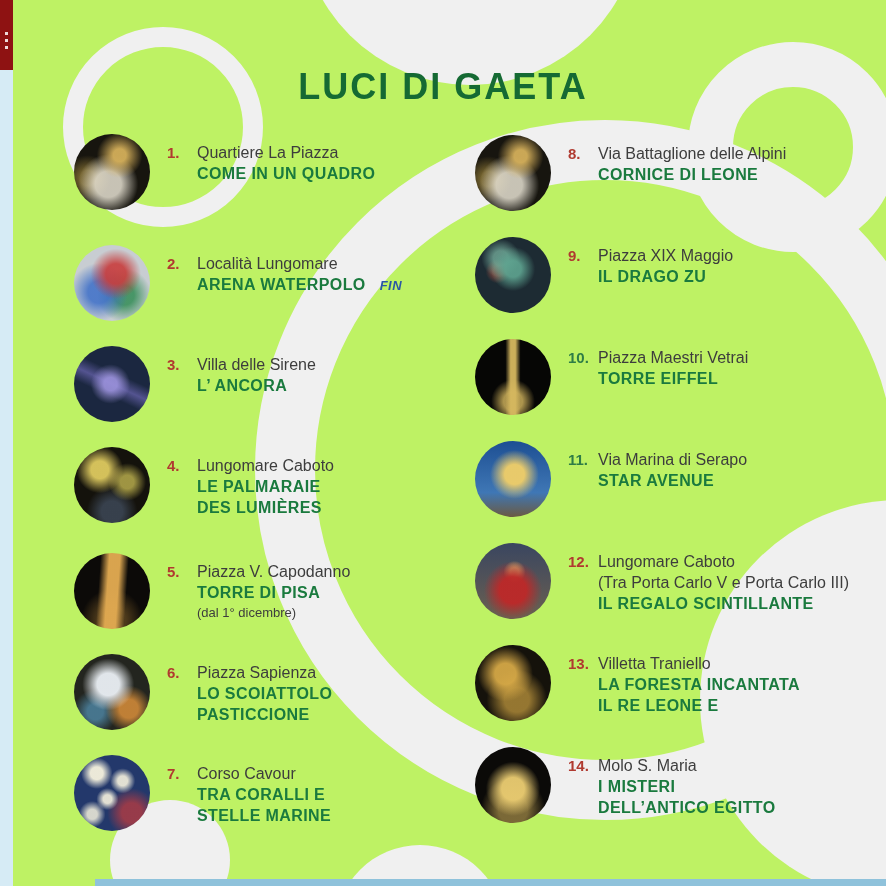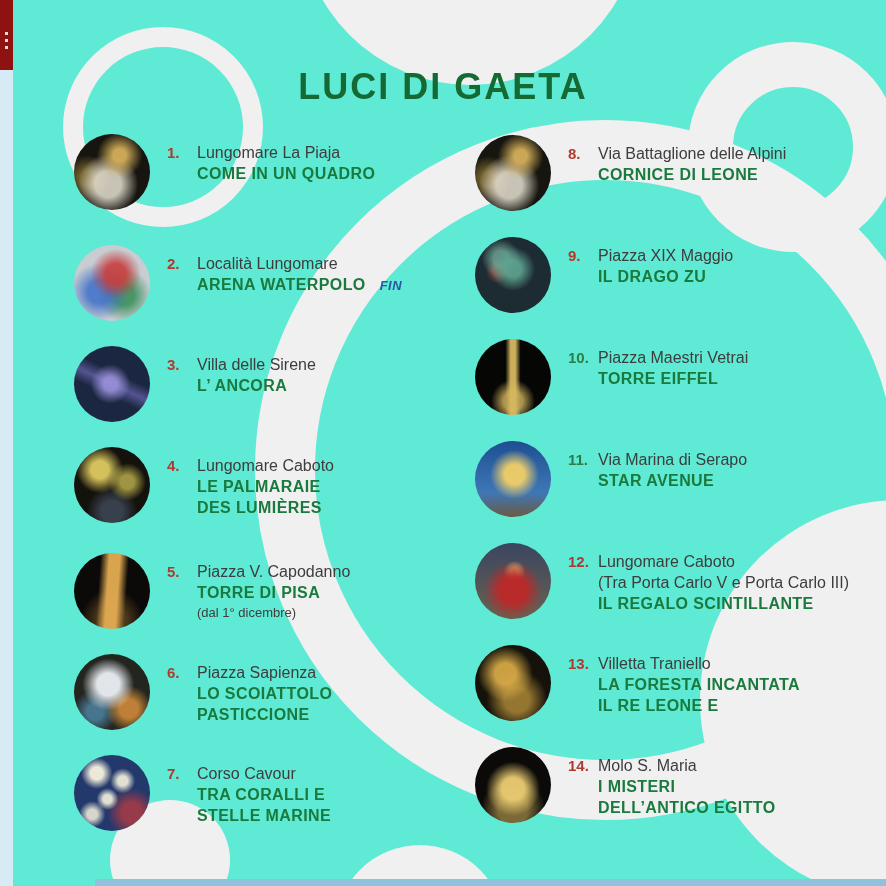--- a/index.html
+++ b/index.html
@@ -1,17 +1,17 @@
 <!DOCTYPE html>
 <html><head>
 <meta charset="utf-8">
 <style>
   html,body { margin:0; padding:0; background:#fff; }
   .page {
-    position:relative; width:886px; height:886px; background:#5eead4;
+    position:relative; width:886px; height:886px; background:#bef264;
     overflow:hidden; font-family:"Liberation Sans", sans-serif;
   }
   
   .decor { position:absolute; border-radius:50%; background:#f0f0f0; }
   .decor.ring { background:transparent; border-style:solid; border-color:#f0f0f0; }
 
   
   .left-strip  { position:absolute; left:0; top:0; width:13px; height:886px; background:#d6ebf5; }
   .corner-red  { position:absolute; left:0; top:0; width:13px; height:70px; background:#8e1212; padding-top:0; }
   .corner-red i{ display:block; width:3px; height:3px; background:#fff; opacity:.85; margin:4px auto 0; }
@@ -127,21 +127,21 @@
     </div>
   <div class="bottom-strip"></div>
 
   <div class="title">LUCI DI GAETA</div>
 
   <div class="col" id="col-left">
       <div class="item">
       <div class="photo photo-gift-box-lights"></div>
       <div class="num num-red">1.</div>
       <div class="txt">
-          <div class="loc">Lungomare La Piaja</div>
+          <div class="loc">Quartiere La Piazza</div>
           <div class="name">COME IN UN QUADRO</div>
         </div>
     </div>
       <div class="item">
       <div class="photo photo-waterpolo-arena"></div>
       <div class="num num-red">2.</div>
       <div class="txt">
           <div class="loc">Località Lungomare</div>
           <div class="name">ARENA WATERPOLO<span class="fin">FIN</span></div>
         </div>

